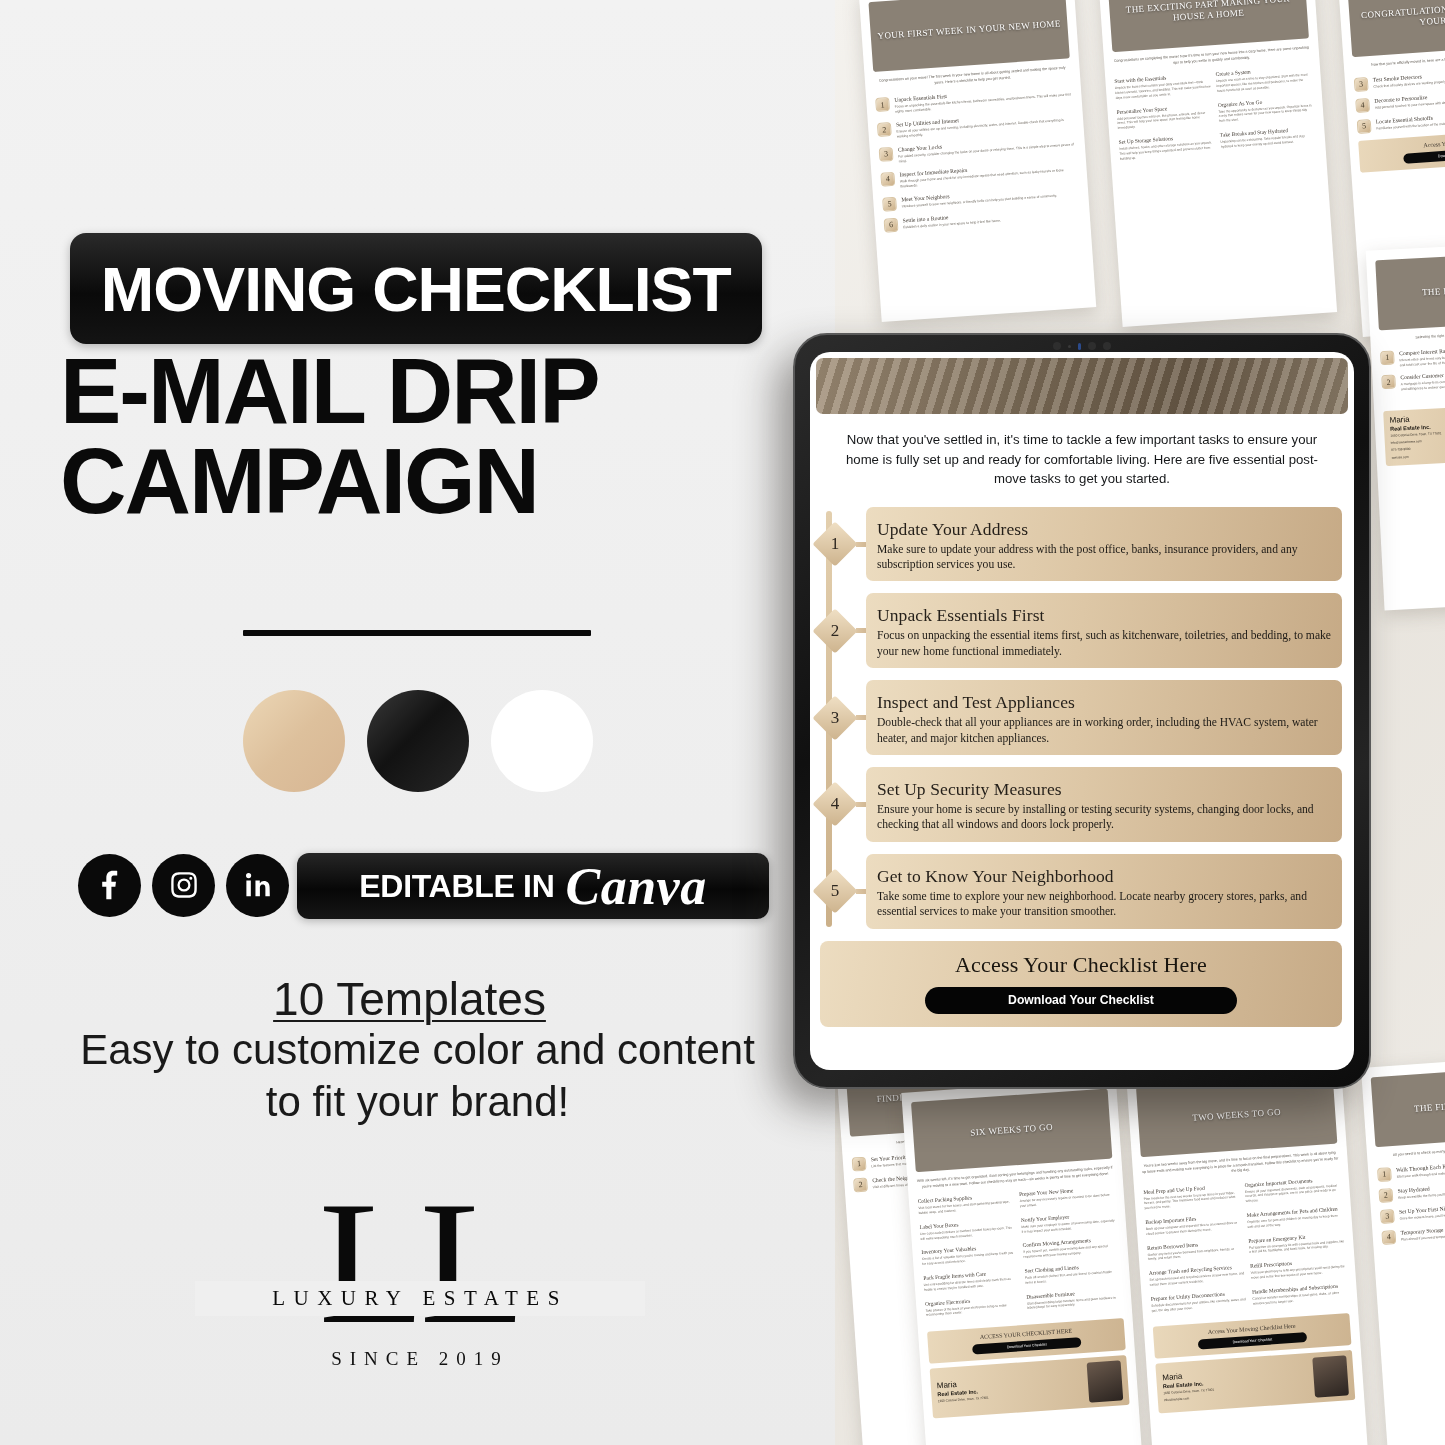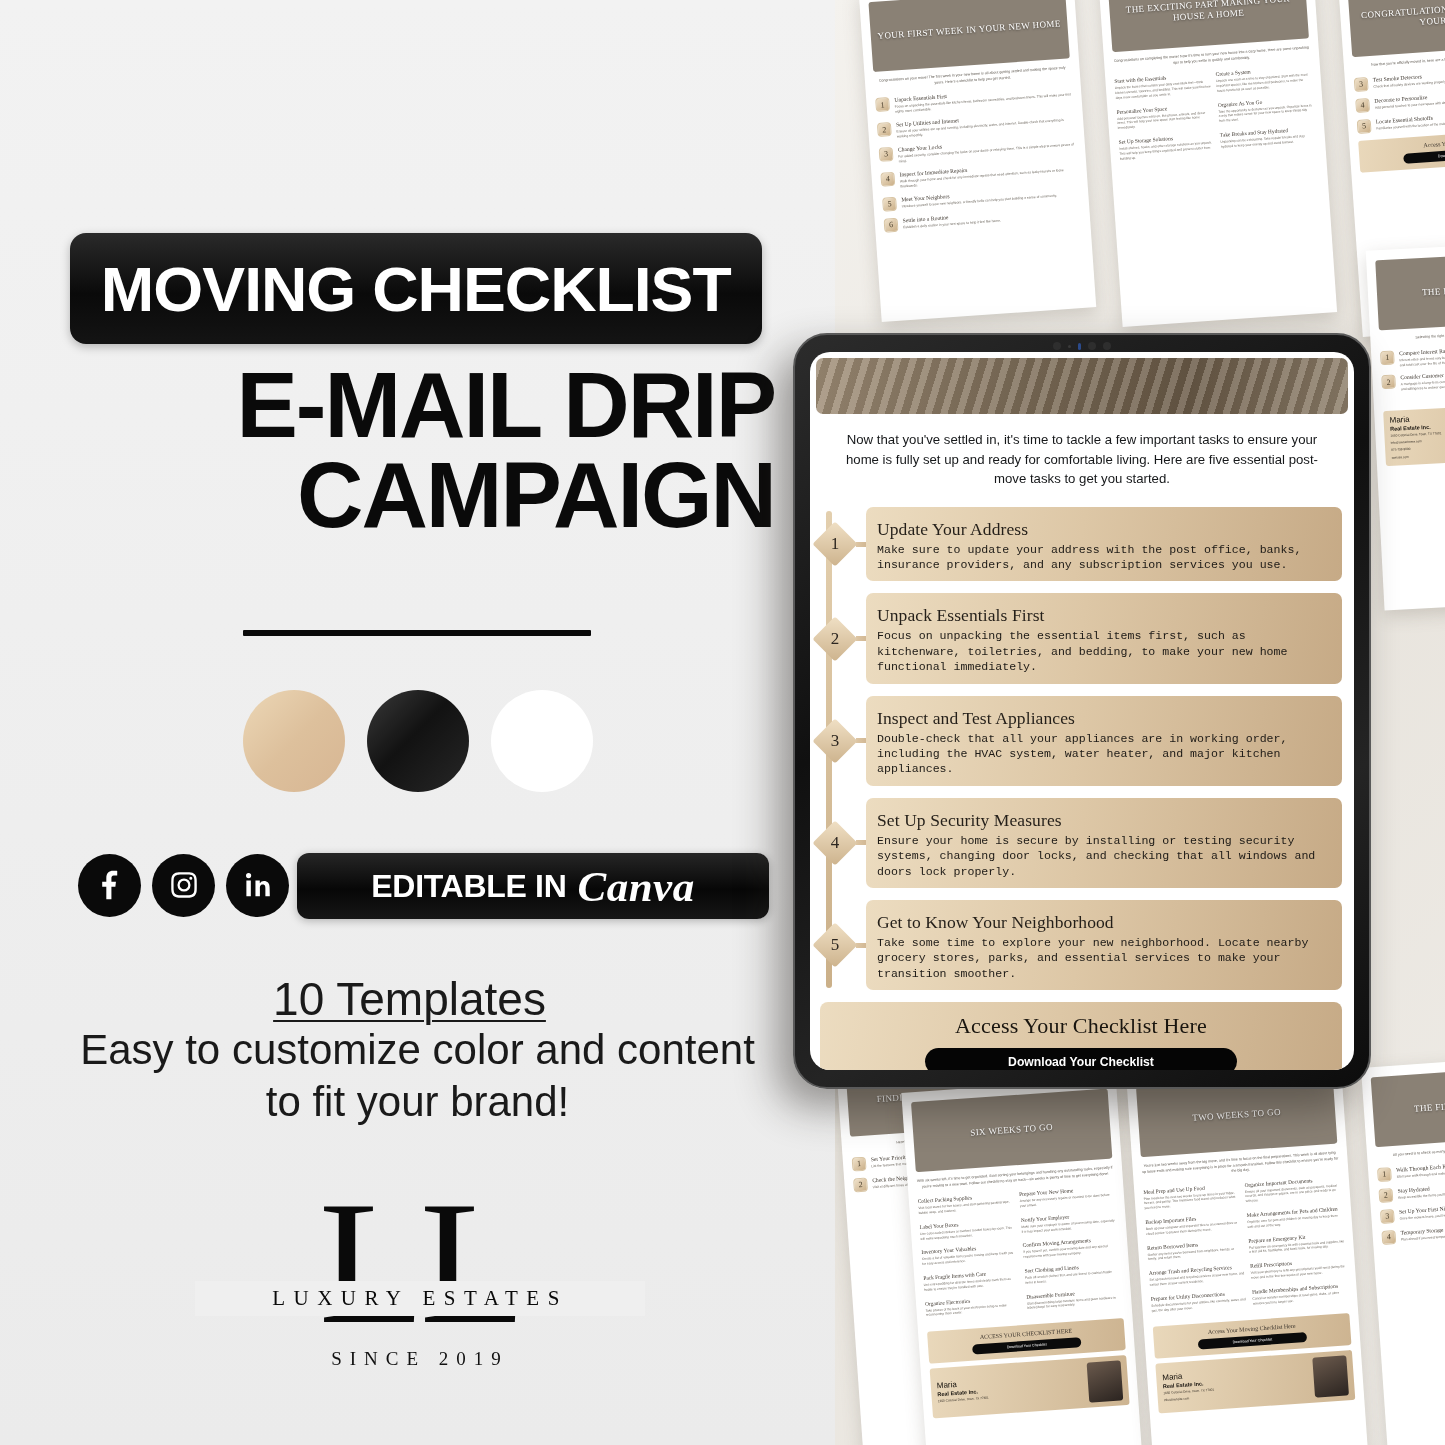--- a/index.html
+++ b/index.html
@@ -124,22 +124,22 @@
     display:flex; align-items:center; justify-content:center;
     box-shadow:0 3px 10px rgba(0,0,0,.25);
   }
   .titlebar span{
     color:#fff; font-weight:bold; font-size:63px; letter-spacing:-1px;
     font-family:"Liberation Sans", sans-serif;
     transform:scaleX(1.02);
   }
 
   .headline{
-    position:absolute; left:60px; top:360px; width:715px;
-    text-align:right; color:#0a0a0a;
+    position:absolute; left:60px; top:346px; width:715px;
+    text-align:left; color:#0a0a0a;
     font-weight:bold; font-size:92px; line-height:.98;
     letter-spacing:-2px;
     font-family:"Liberation Sans", sans-serif;
   }
   .headline .l2{ display:block; }
 
   .divider{
     position:absolute; left:243px; top:630px; width:348px; height:6px;
     background:#0a0a0a; border-radius:1px;
   }
@@ -166,21 +166,21 @@
   .canva{
     position:absolute; left:297px; top:853px; width:472px; height:66px;
     background:linear-gradient(180deg,#262626 0%,#070707 55%,#161616 100%);
     border-radius:12px;
     display:flex;align-items:center;justify-content:center; gap:11px;
     box-shadow:0 2px 8px rgba(0,0,0,.25);
   }
   .canva .ct1{ color:#fff;font-weight:bold;font-size:32px;letter-spacing:-.3px; }
   .canva .ct2{
     color:#fff; font-family:"Liberation Serif", serif;
-    font-style:italic; font-size:43px; font-weight:bold;
+    font-style:italic; font-size:52px; font-weight:bold;
     letter-spacing:.5px;
   }
 
   .tmpl{
     position:absolute; left:52px; top:972px; width:715px;
     text-align:center; color:#1a1a1a;
     font-size:46px; font-weight:400;
     font-family:"Liberation Sans", sans-serif;
   }
   .tmpl u{ text-decoration-thickness:2px; text-underline-offset:5px; }
@@ -274,21 +274,21 @@
     background:linear-gradient(100deg,#ecdcc0 0%,#ddc7a6 45%,#c6aa86 100%);
     border-radius:7px; padding:12px 11px 9px;
   }
   .citem .card h4{
     font-family:"Liberation Serif", serif;
     font-weight:400; font-size:17.5px; color:#241f19;
     letter-spacing:.1px; margin-bottom:2px;
   }
   .citem .card p{
     font-size:11.6px; line-height:1.33; color:#1d1a16;
-    font-family:Liberation Mono, monospace;
+    font-family:Liberation Serif, serif;
   }
   .screen .fcta{
     margin:4px 12px 0 10px;
     background:linear-gradient(100deg,#ecdcc0 0%,#ddc7a6 45%,#c6aa86 100%);
     border-radius:8px; padding:11px 10px 13px; text-align:center;
   }
   .screen .fcta .t{
     font-family:"Liberation Serif", serif; font-size:22px; color:#19150f;
     letter-spacing:.2px;
   }

